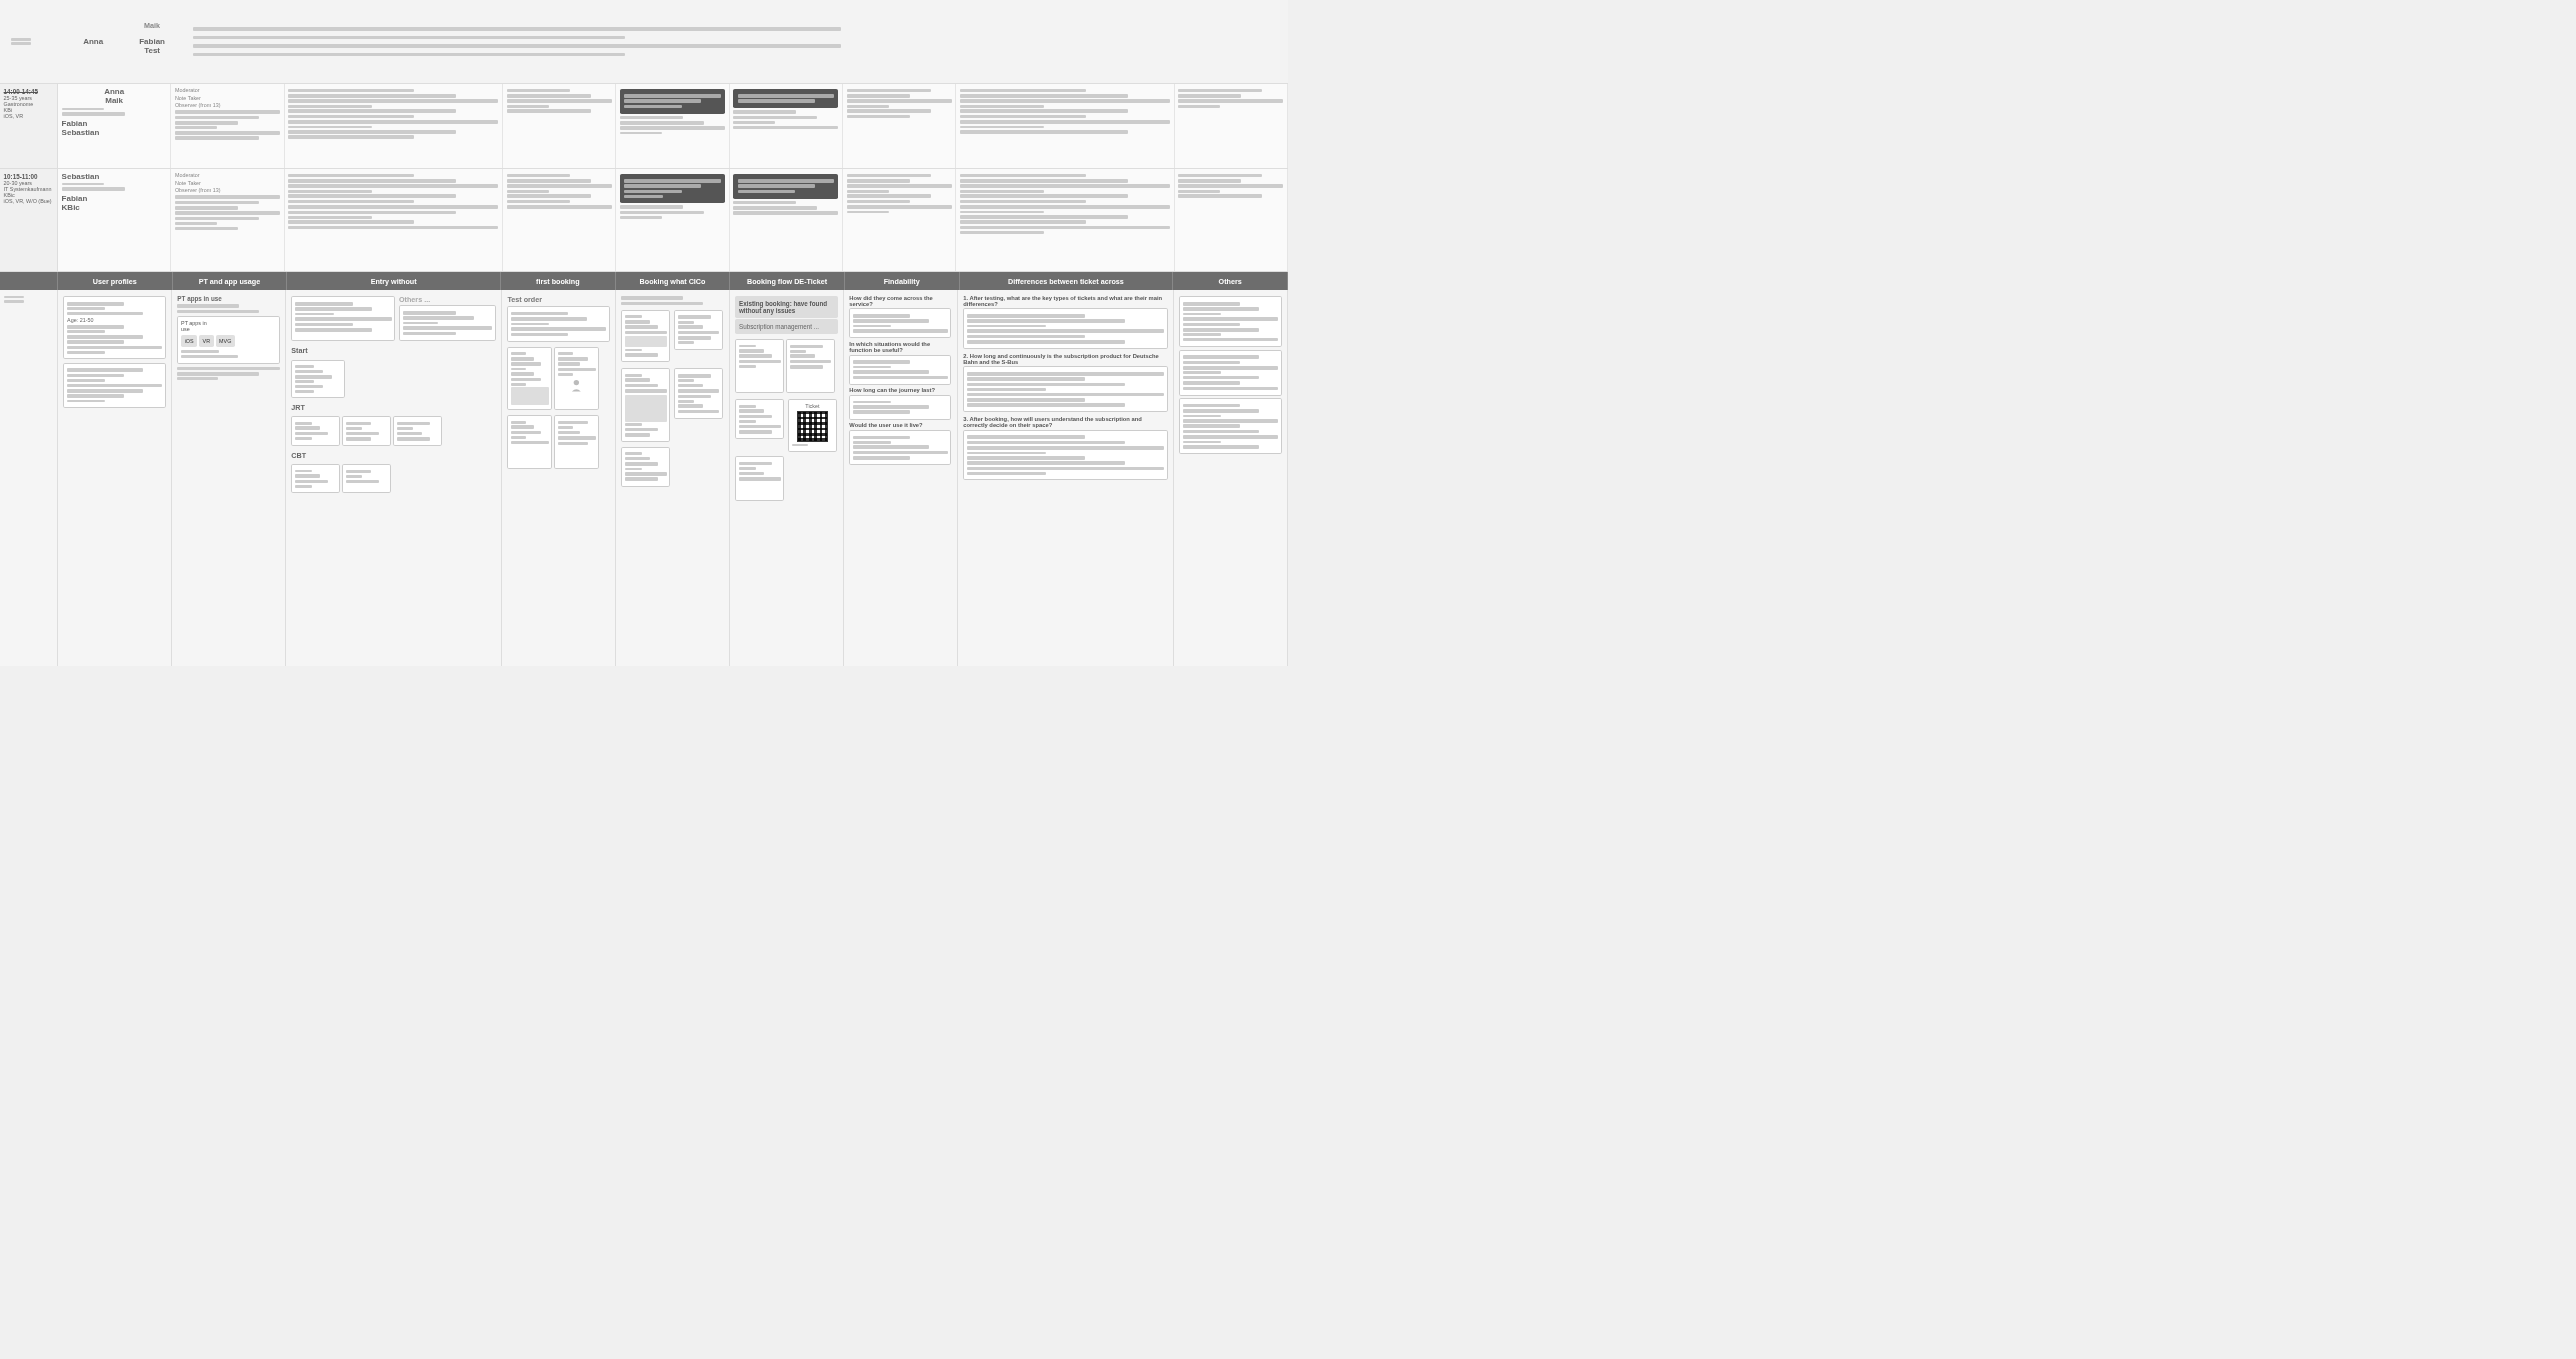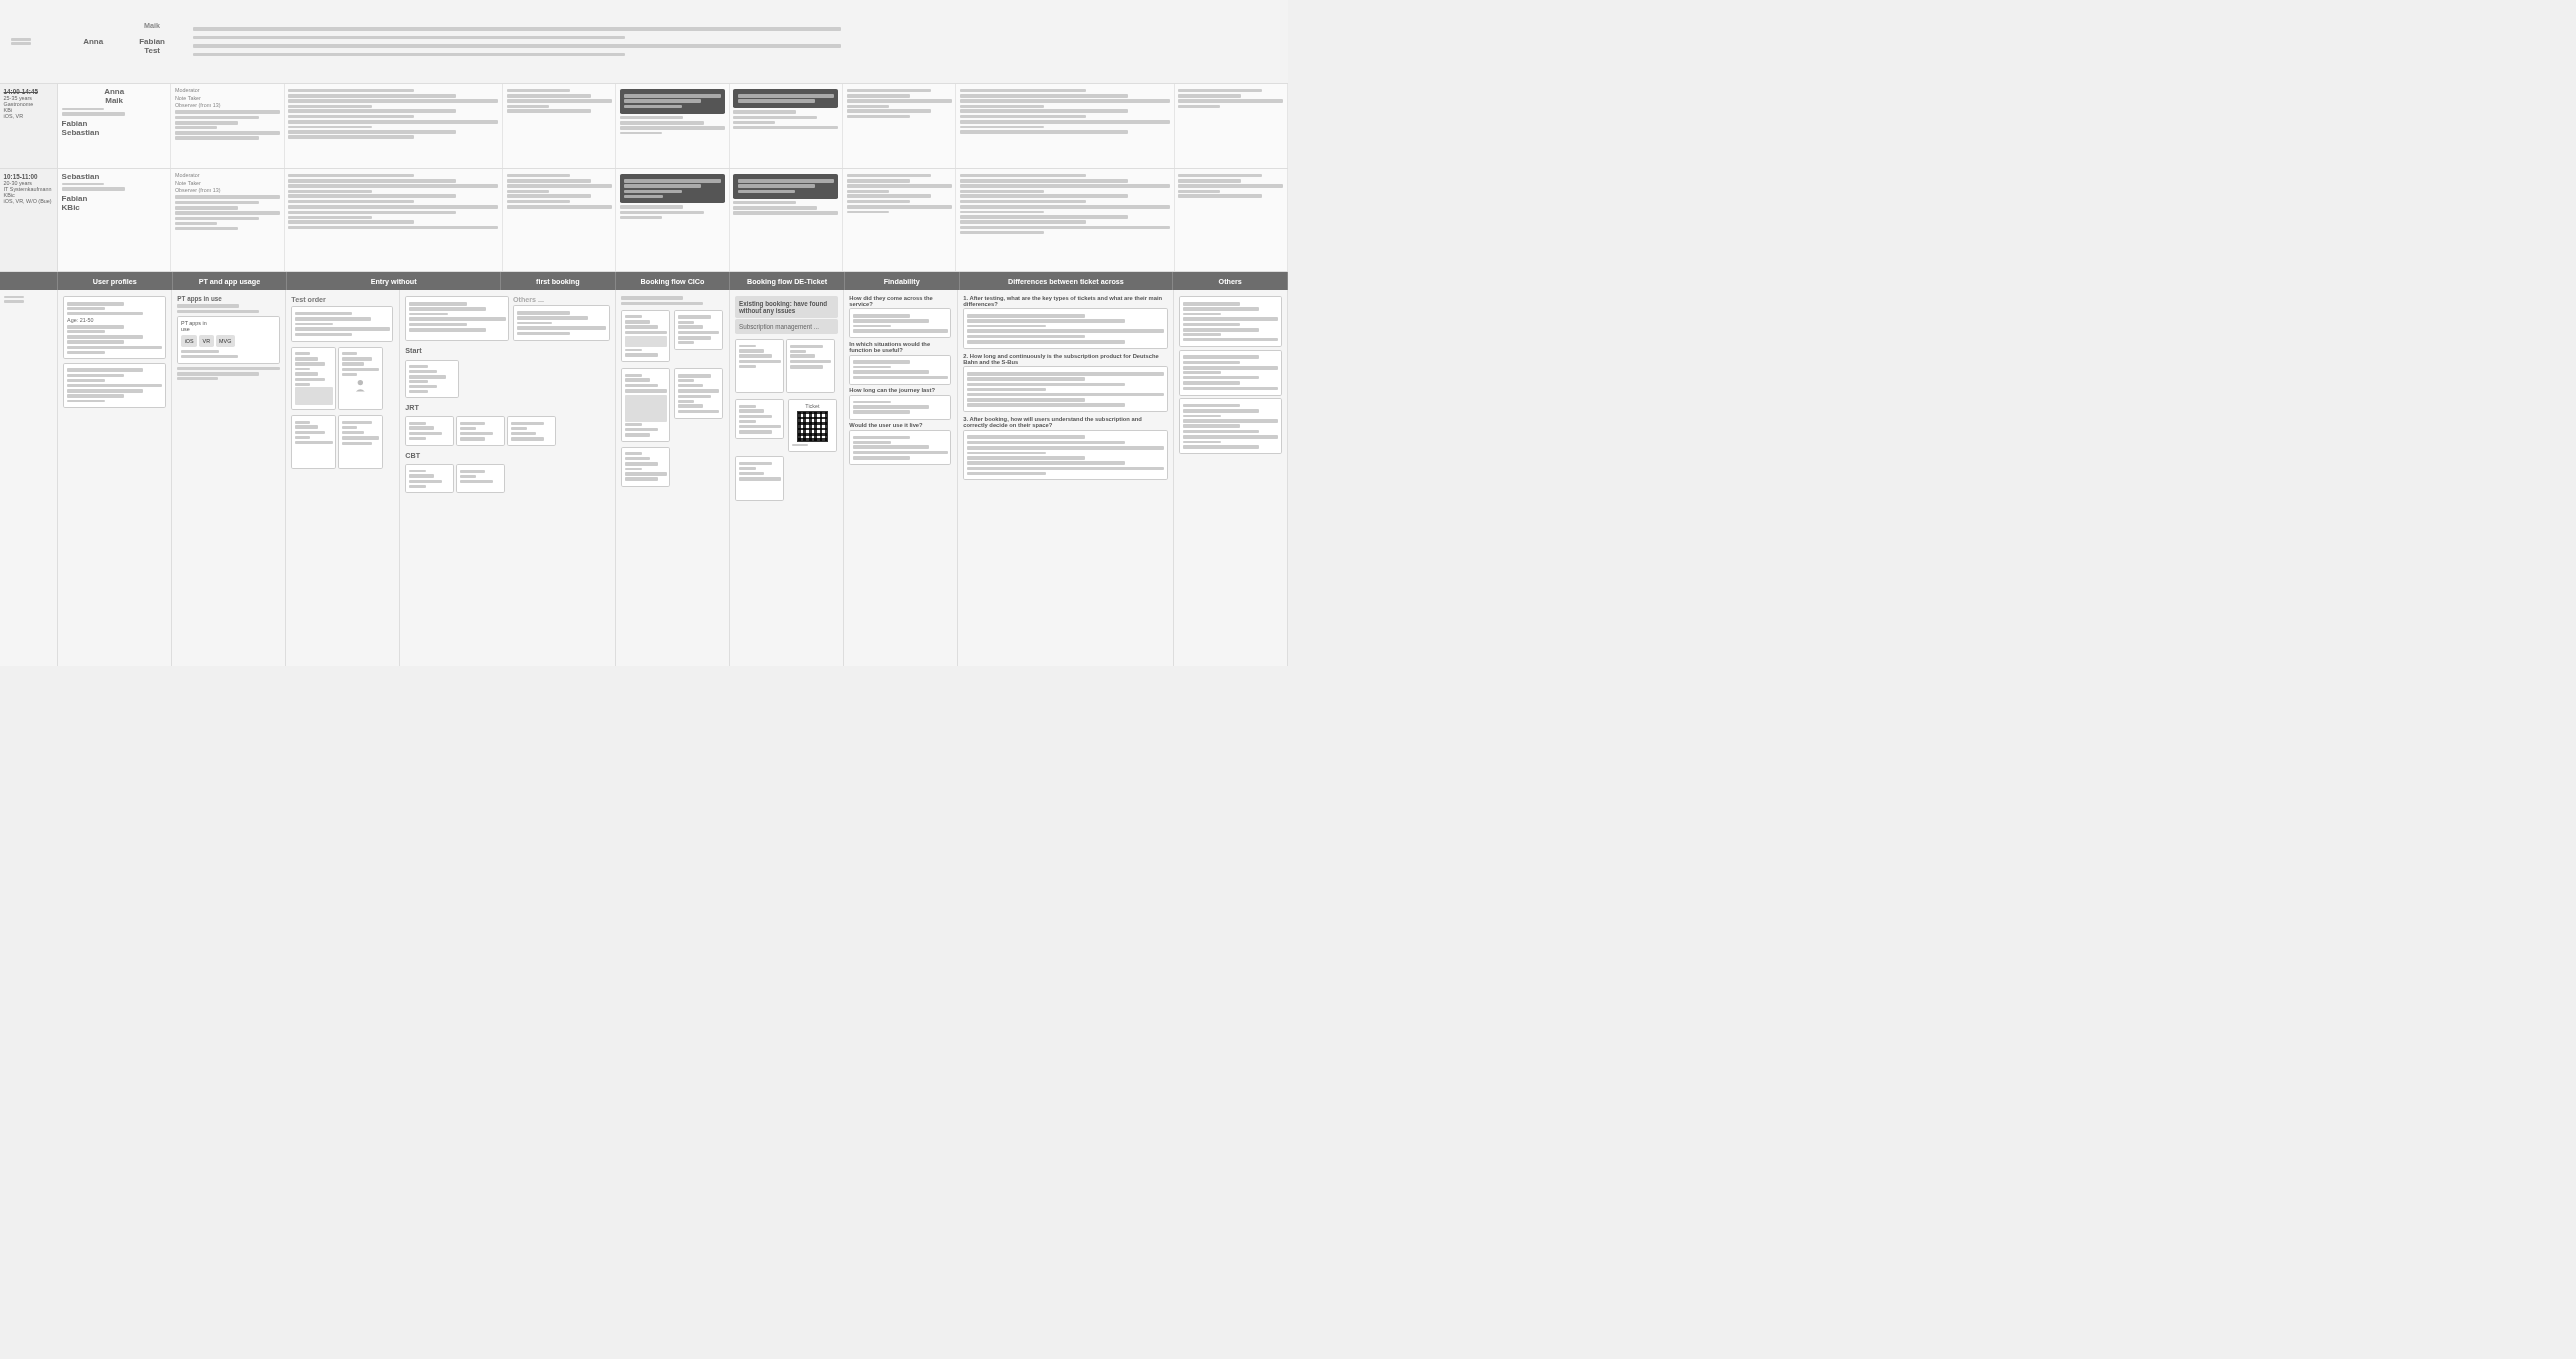--- a/index.html
+++ b/index.html
@@ -394,21 +394,21 @@
       </div>
     </div>
   </div>
 
   <div class="header-row">
     <div style="width:58px; flex-shrink:0; border-right:0.9px solid #888;"></div>
     <div class="header-cell">User profiles</div>
     <div class="header-cell">PT and app usage</div>
     <div class="header-cell" style="flex:2;">Entry without</div>
     <div class="header-cell">first booking</div>
-    <div class="header-cell">Booking flow CICo</div>
+    <div class="header-cell">Booking what CICo</div>
     <div class="header-cell">Booking flow DE-Ticket</div>
     <div class="header-cell">Findability</div>
     <div class="header-cell" style="flex:2;">Differences between ticket across</div>
     <div class="header-cell">Others</div>
   </div>
 
   <div style="display:flex; min-height:376px; background:#f5f5f5;">
 
     <div style="width:58px; flex-shrink:0; border-right:0.9px solid #ddd; padding:3.6px; font-size:6.3px; color:#888;">
       <div class="wire-text-line tiny"></div>
@@ -451,74 +451,20 @@
           <div class="light-card">MVG</div>
         </div>
         <div class="wire-text-line tiny"></div>
         <div class="wire-text-line short"></div>
       </div>
       <div class="wire-text-line full" style="margin-top:2.7px;"></div>
       <div class="wire-text-line medium"></div>
       <div class="wire-text-line tiny"></div>
     </div>
 
-    <div class="summary-cell">
-      <div style="font-size:7.2px; font-weight:bold; color:#777; margin-bottom:2.7px;">Test order</div>
-      <div class="small-wireframe">
-        <div class="wire-text-line short"></div>
-        <div class="wire-text-line medium"></div>
-        <div class="wire-text-line tiny"></div>
-        <div class="wire-text-line full"></div>
-        <div class="wire-text-line short"></div>
-      </div>
-
-      <div style="display:flex; gap:1.8px; margin-top:3.6px;">
-        <div class="small-wireframe" style="width:45px; min-height:63px;">
-          <div class="wire-text-line tiny"></div>
-          <div class="wire-text-line short"></div>
-          <div class="wire-text-line medium"></div>
-          <div class="wire-text-line tiny"></div>
-          <div class="wire-text-line short"></div>
-          <div class="wire-text-line medium"></div>
-          <div class="wire-text-line tiny"></div>
-          <div style="width:100%; height:18px; background:#ddd; border-radius:0.9px; margin-top:1.8px;"></div>
-        </div>
-        <div class="small-wireframe" style="width:45px; min-height:63px;">
-          <div class="wire-text-line tiny"></div>
-          <div class="wire-text-line medium"></div>
-          <div class="wire-text-line short"></div>
-          <div class="wire-text-line full"></div>
-          <div class="wire-text-line tiny"></div>
-          <div style="text-align:center; margin-top:3.6px;">
-            
-            <svg width="10.7" height="14.3" viewBox="0 0 12 16" fill="#bbb">
-              <circle cx="6" cy="4" r="3"></circle>
-              <path d="M1 14 Q6 9 11 14"></path>
-            </svg>
-          </div>
-        </div>
-      </div>
-      <div style="display:flex; gap:1.8px; margin-top:1.8px;">
-        <div class="small-wireframe" style="width:45px; min-height:54px;">
-          <div class="wire-text-line tiny"></div>
-          <div class="wire-text-line short"></div>
-          <div class="wire-text-line medium"></div>
-          <div class="wire-text-line tiny"></div>
-          <div class="wire-text-line full"></div>
-        </div>
-        <div class="small-wireframe" style="width:45px; min-height:54px;">
-          <div class="wire-text-line medium"></div>
-          <div class="wire-text-line tiny"></div>
-          <div class="wire-text-line short"></div>
-          <div class="wire-text-line full"></div>
-          <div class="wire-text-line medium"></div>
-        </div>
-      </div>
-    </div>
-
     <div class="summary-cell" style="flex:2;">
       <div style="display:flex; gap:3.6px; margin-bottom:3.6px;">
         <div class="small-wireframe" style="flex:1;">
           <div class="wire-text-line short"></div>
           <div class="wire-text-line medium"></div>
           <div class="wire-text-line tiny"></div>
           <div class="wire-text-line full"></div>
           <div class="wire-text-line short"></div>
           <div class="wire-text-line medium"></div>
         </div>
@@ -576,20 +522,74 @@
         </div>
         <div class="small-wireframe" style="width:49px;">
           <div class="wire-text-line short"></div>
           <div class="wire-text-line tiny"></div>
           <div class="wire-text-line medium"></div>
         </div>
       </div>
     </div>
 
     <div class="summary-cell">
+      <div style="font-size:7.2px; font-weight:bold; color:#777; margin-bottom:2.7px;">Test order</div>
+      <div class="small-wireframe">
+        <div class="wire-text-line short"></div>
+        <div class="wire-text-line medium"></div>
+        <div class="wire-text-line tiny"></div>
+        <div class="wire-text-line full"></div>
+        <div class="wire-text-line short"></div>
+      </div>
+
+      <div style="display:flex; gap:1.8px; margin-top:3.6px;">
+        <div class="small-wireframe" style="width:45px; min-height:63px;">
+          <div class="wire-text-line tiny"></div>
+          <div class="wire-text-line short"></div>
+          <div class="wire-text-line medium"></div>
+          <div class="wire-text-line tiny"></div>
+          <div class="wire-text-line short"></div>
+          <div class="wire-text-line medium"></div>
+          <div class="wire-text-line tiny"></div>
+          <div style="width:100%; height:18px; background:#ddd; border-radius:0.9px; margin-top:1.8px;"></div>
+        </div>
+        <div class="small-wireframe" style="width:45px; min-height:63px;">
+          <div class="wire-text-line tiny"></div>
+          <div class="wire-text-line medium"></div>
+          <div class="wire-text-line short"></div>
+          <div class="wire-text-line full"></div>
+          <div class="wire-text-line tiny"></div>
+          <div style="text-align:center; margin-top:3.6px;">
+            
+            <svg width="10.7" height="14.3" viewBox="0 0 12 16" fill="#bbb">
+              <circle cx="6" cy="4" r="3"></circle>
+              <path d="M1 14 Q6 9 11 14"></path>
+            </svg>
+          </div>
+        </div>
+      </div>
+      <div style="display:flex; gap:1.8px; margin-top:1.8px;">
+        <div class="small-wireframe" style="width:45px; min-height:54px;">
+          <div class="wire-text-line tiny"></div>
+          <div class="wire-text-line short"></div>
+          <div class="wire-text-line medium"></div>
+          <div class="wire-text-line tiny"></div>
+          <div class="wire-text-line full"></div>
+        </div>
+        <div class="small-wireframe" style="width:45px; min-height:54px;">
+          <div class="wire-text-line medium"></div>
+          <div class="wire-text-line tiny"></div>
+          <div class="wire-text-line short"></div>
+          <div class="wire-text-line full"></div>
+          <div class="wire-text-line medium"></div>
+        </div>
+      </div>
+    </div>
+
+    <div class="summary-cell">
       <div class="wire-text-line short"></div>
       <div class="wire-text-line medium"></div>
       
       <div style="margin-top:2.7px;">
         <div class="small-wireframe" style="width:49px; display:inline-block; vertical-align:top; margin-right:1.8px;">
           <div class="wire-text-line tiny"></div>
           <div class="wire-text-line short"></div>
           <div class="wire-text-line medium"></div>
           <div class="wire-text-line full"></div>
           <div style="height:10.7px; background:#ddd; margin:1.8px 0; border-radius:0.9px;"></div>

